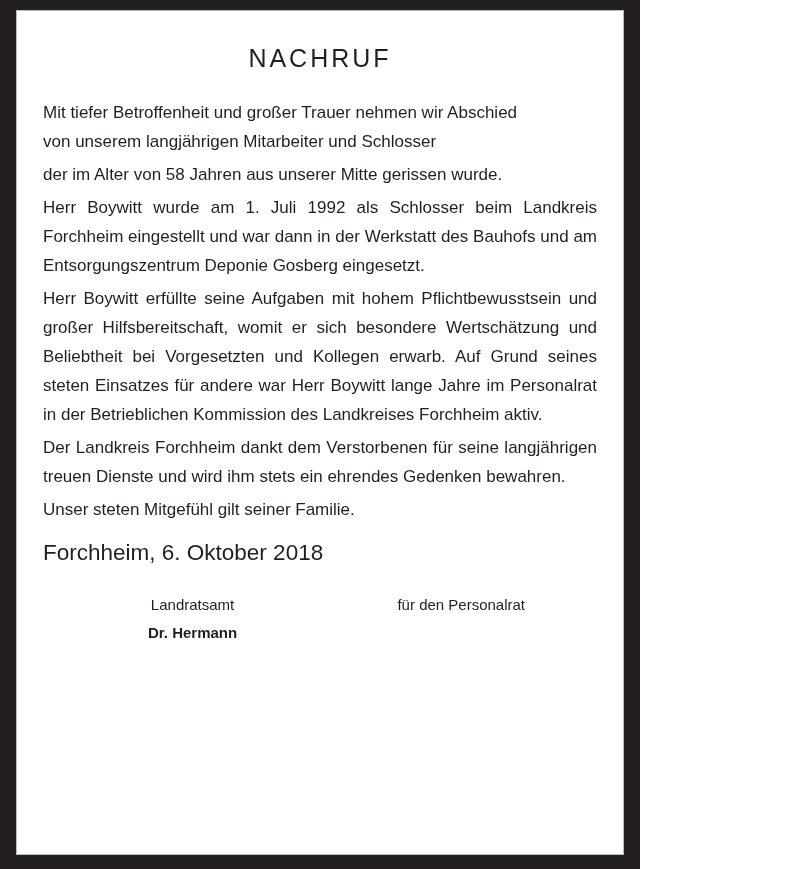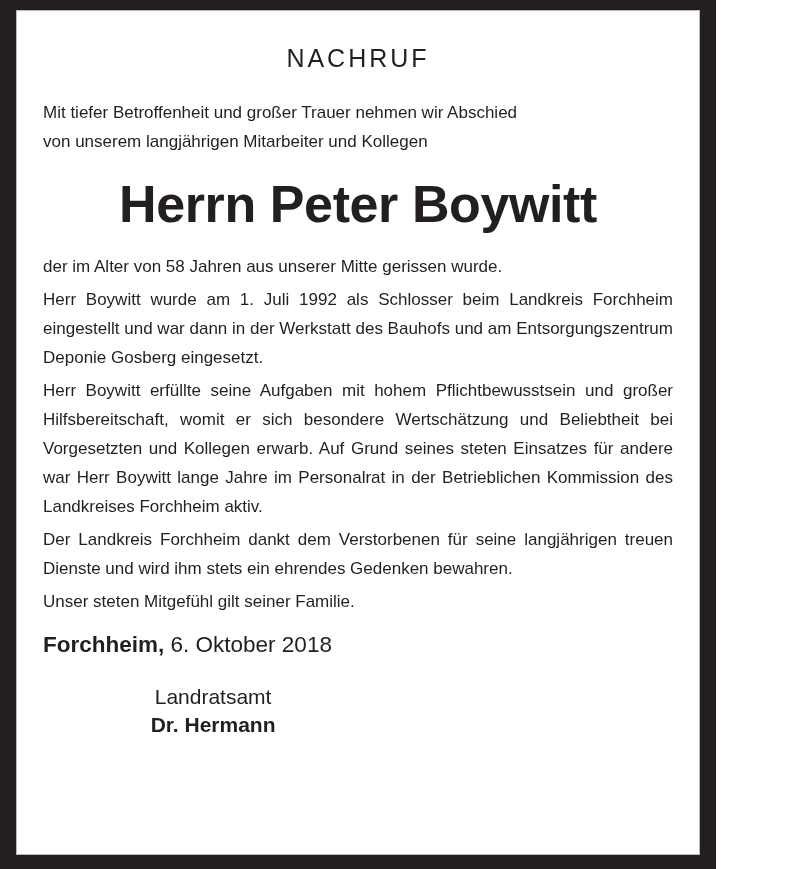--- a/index.html
+++ b/index.html
@@ -8,21 +8,21 @@
     padding: 0;
     background: #ffffff;
   }
   body {
     font-family: "Liberation Sans", "DejaVu Sans", sans-serif;
     -webkit-font-smoothing: antialiased;
   }
 
   .notice {
     position: relative;
-    width: 716px;
+    width: 640px;
     height: 869px;
     box-sizing: border-box;
     background: #231f20;
     overflow: hidden;
   }
 
   
   .card {
     position: absolute;
     left: 16px;
@@ -94,32 +94,32 @@
     margin-top: 22px;
   }
 
   .dateline {
     font-size: 22.5px;
     line-height: 29px;
     color: #231f20;
     margin-top: 14px;
   }
   .dateline .city {
-    font-weight: bold;
+    font-weight: normal;
     margin-top: 32px;
   }
 
   .signatures {
     display: flex;
     margin-top: 24px;
   }
   .sig-col {
     text-align: center;
     color: #231f20;
-    font-size: 21px;
+    font-size: 15px;
     line-height: 28px;
   }
   .sig-col.left {
     width: 48%;
     margin-left: 3%;
   }
   .sig-col.right {
     width: 49%;
   }
   .sig-name {
@@ -130,23 +130,22 @@
 <body>
 
 <div class="notice">
   <div class="card">
     <div class="inner">
 
       <div class="title">NACHRUF</div>
 
       <p class="para noj para-lead">Mit tiefer Betroffenheit und großer Trauer nehmen wir Abschied</p>
 
-      <p class="para noj" style="margin-top:0">von unserem langjährigen Mitarbeiter und Kollegen</p>
+      <p class="para noj" style="margin-top:0">von unserem langjährigen Mitarbeiter und Schlosser</p>
 
-      <div class="deceased-name">Herrn Peter Boywitt</div>
 
       <p class="para noj subline">der im Alter von 58 Jahren aus unserer Mitte gerissen wurde.</p>
 
       <p class="para">Herr Boywitt wurde am  1. Juli 1992 als Schlosser beim Landkreis Forchheim eingestellt und war dann in der Werkstatt des Bauhofs und am Entsorgungszentrum Deponie Gosberg eingesetzt.</p>
 
       <p class="para">Herr Boywitt erfüllte seine Aufgaben mit hohem Pflichtbewusstsein und großer Hilfsbereitschaft, womit er sich besondere Wertschätzung und Beliebtheit bei Vorgesetzten und Kollegen erwarb. Auf Grund seines steten Einsatzes für andere war Herr Boywitt lange Jahre im Personalrat in der Betrieblichen Kommission des Landkreises Forchheim aktiv.</p>
 
       <p class="para">Der Landkreis Forchheim dankt dem Verstorbenen für seine langjährigen treuen Dienste und wird ihm stets ein ehrendes Gedenken bewahren.</p>
 
       <p class="para noj">Unser steten Mitgefühl gilt seiner Familie.</p>
@@ -155,18 +154,19 @@
         <span class="city">Forchheim,</span>
         <span>6. Oktober 2018</span>
       </div>
 
       <div class="signatures">
         <div class="sig-col left">
           <div>Landratsamt</div>
           <div class="sig-name">Dr. Hermann</div>
         </div>
         <div class="sig-col right">
+          <div>für den Personalrat</div>
         </div>
       </div>
 
     </div>
   </div>
 </div>
 
 </body></html>

